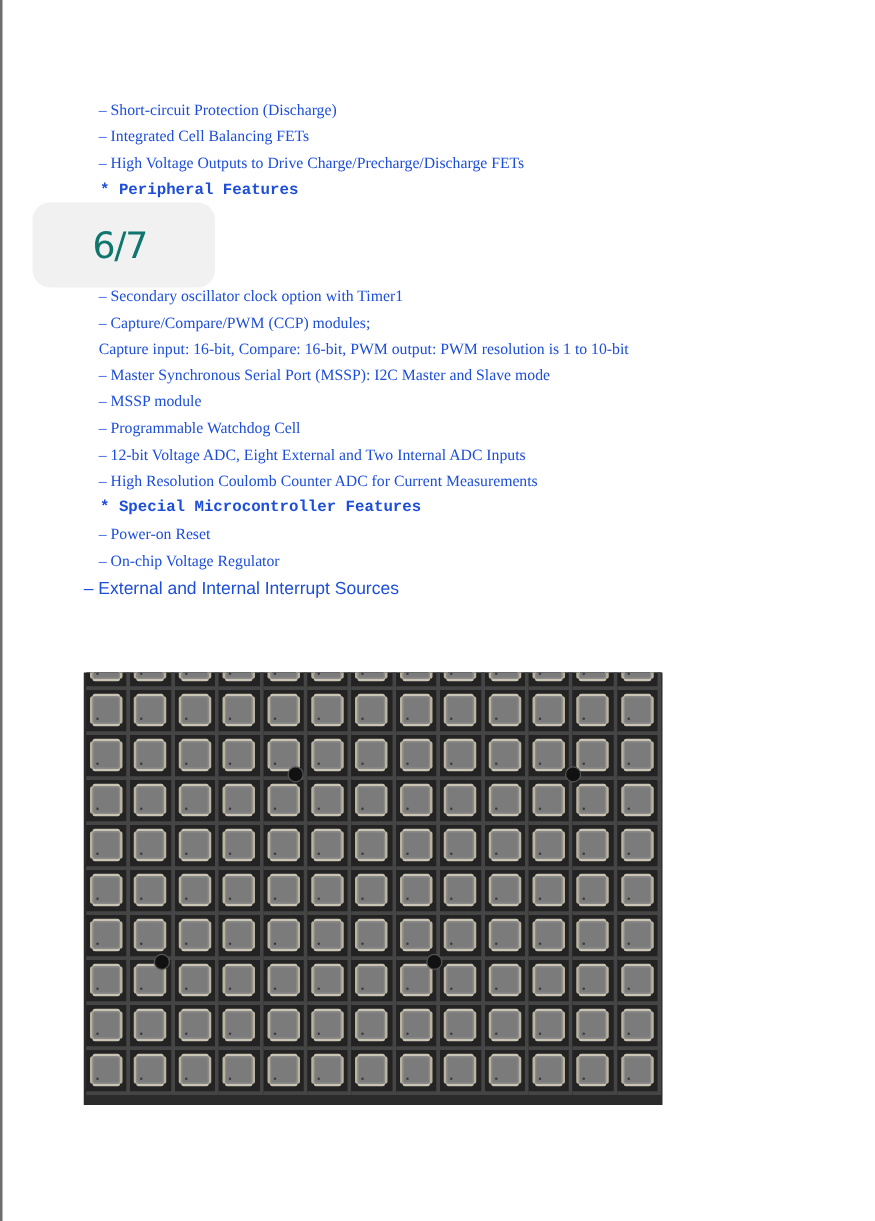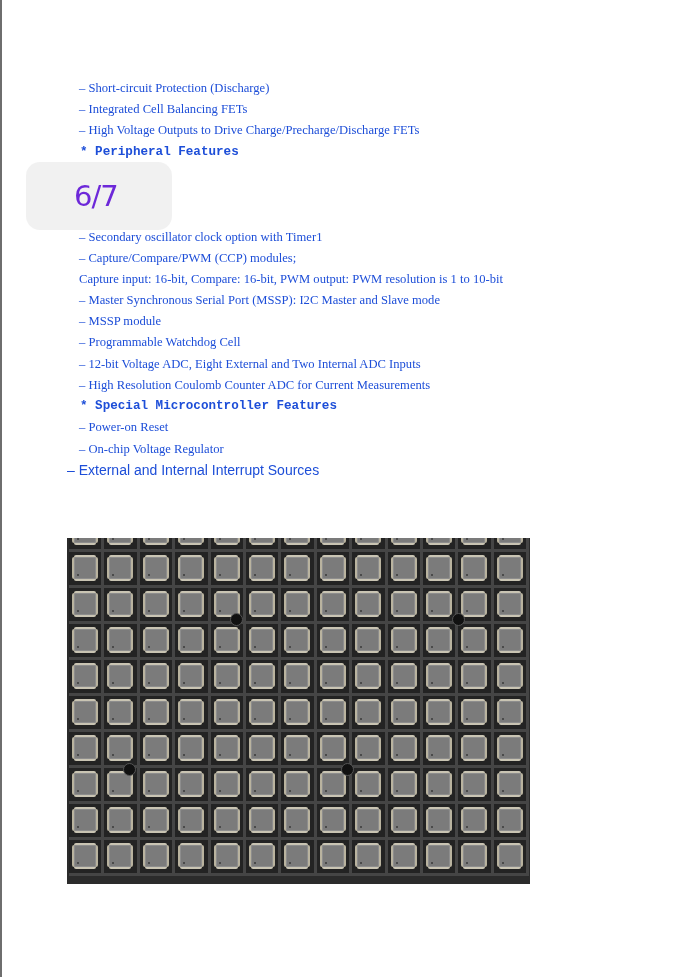--- a/index.html
+++ b/index.html
@@ -52,21 +52,21 @@
       background: rgba(238,238,238,0.82);
       display: flex;
       align-items: center;
       padding-left: 48px;
       box-sizing: border-box;
       z-index: 5;
     }
     .page-indicator span {
       font-family: "DejaVu Sans", "Liberation Sans", sans-serif;
       font-size: 29px;
-      color: #6d28d9;
+      color: #0f766e;
       letter-spacing: -1px;
     }
 
     
     .photo {
       position: absolute;
       left: 67px;
       top: 538px;
       width: 463px;
       height: 346px;

